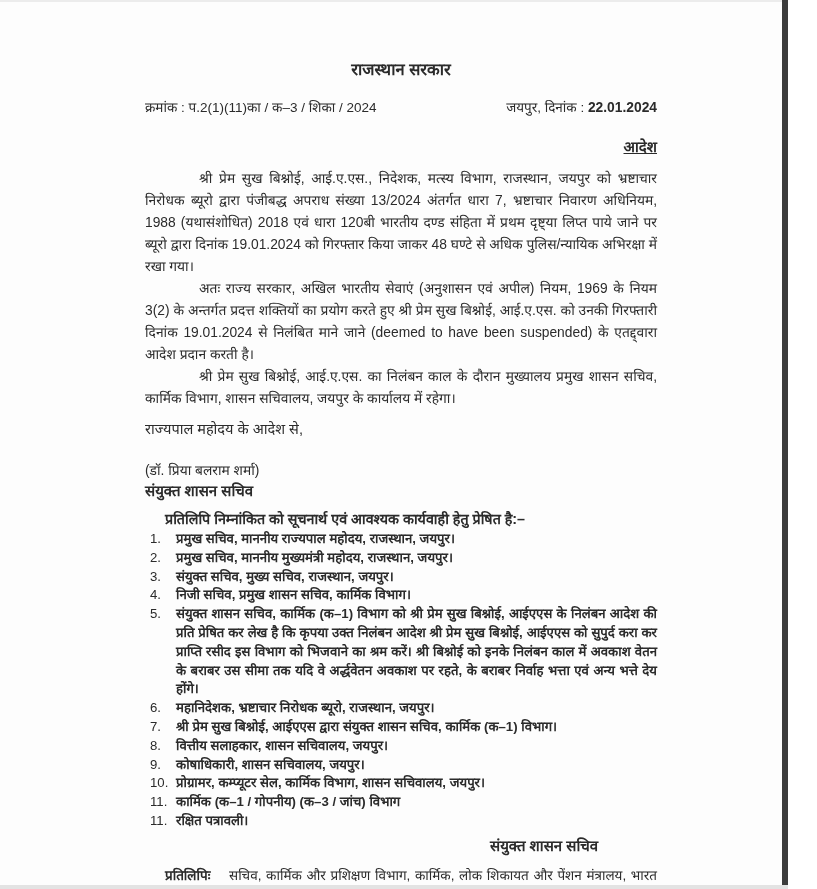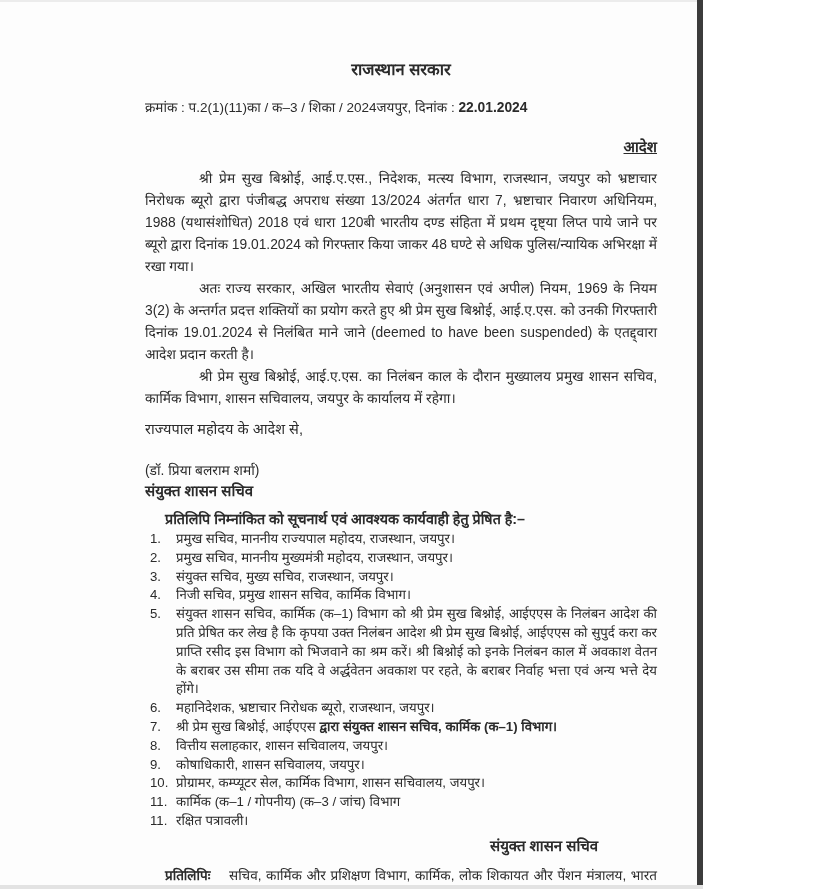--- a/index.html
+++ b/index.html
@@ -8,21 +8,21 @@
     background: #ffffff;
   }
   body {
     width: 817px;
     height: 889px;
     font-family: "Liberation Sans", "DejaVu Sans", sans-serif;
     color: #2b2b2b;
   }
   .page {
     position: relative;
-    width: 703px;
+    width: 788px;
     height: 889px;
     background: #fdfdfd;
     overflow: hidden;
   }
   .edge-top {
     position: absolute; top: 0; left: 0; width: 100%; height: 2px;
     background: #ececec;
   }
   .edge-bottom {
     position: absolute; bottom: 0; left: 0; width: 100%; height: 4px;
@@ -39,20 +39,21 @@
     width: 512px;
   }
   .org-title, .dept-title {
     text-align: center;
     font-weight: bold;
     font-size: 16.5px;
     line-height: 23px;
   }
   .ref-row {
     display: flex;
+    justify-content: space-between;
     margin-top: 17px;
     font-size: 13.5px;
   }
   .ref-date b { font-size: 13.8px; }
   .order-heading {
     text-align: right;
     margin-top: 20px;
     font-weight: bold;
     font-size: 15px;
   }
@@ -92,20 +93,21 @@
     font-size: 13.2px;
     line-height: 18.8px;
     margin-left: 5px;
   }
   .copy-num {
     flex: 0 0 26px;
   }
   .copy-text {
     flex: 1;
     text-align: justify;
+    font-weight: bold;
   }
   .mid-sig, .bottom-sig {
     font-weight: bold;
     font-size: 15px;
     margin-left: 345px;
     line-height: 20px;
   }
   .mid-sig { margin-top: 5px; }
   .footer-copy {
     display: flex;

